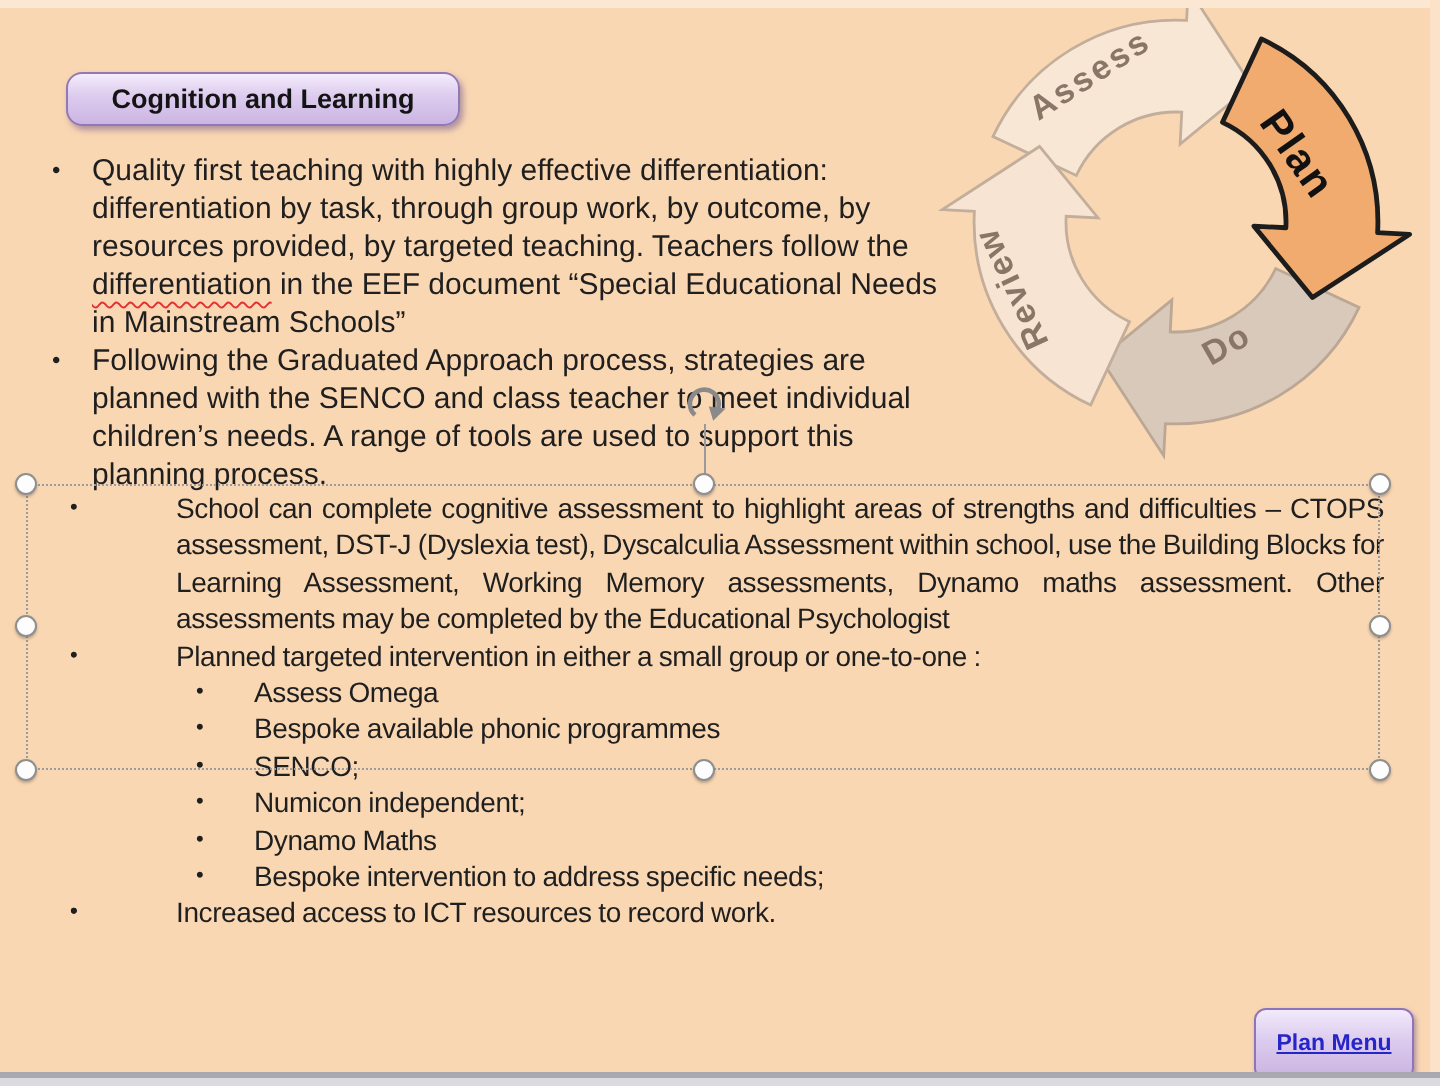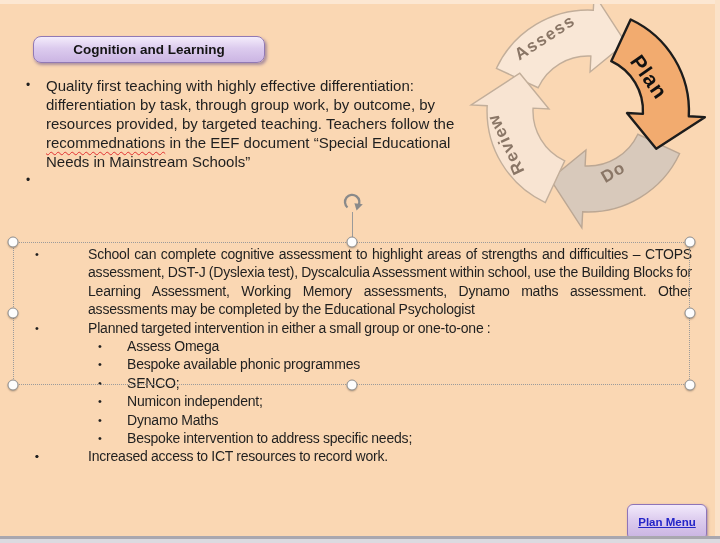--- a/index.html
+++ b/index.html
@@ -9,21 +9,21 @@
   .slide { position:absolute; left:0; top:0; width:720px; height:536px; background:#FAD7B3; overflow:hidden; }
   .edge-top { position:absolute; left:0; top:0; width:720px; height:4px; background:#FCE7D2; }
   .edge-right { position:absolute; right:0; top:0; width:5px; height:536px; background:#FBE2C8; }
   .shadow-band { position:absolute; left:0; top:536px; width:720px; height:3px; background:#A9A7AF; }
 
   
   .cycle-svg { position:absolute; left:440px; top:0; }
   .cycle-label { font-family:"Liberation Sans",sans-serif; font-weight:bold; }
 
   
-  .title-btn { position:absolute; left:33px; top:36px; width:232px; height:27px;
+  .title-btn { position:absolute; left:33px; top:36px; width:197px; height:27px;
     background:linear-gradient(#F4ECFB, #DCCBEE 45%, #CBB5E3);
     border:1.5px solid #9179B5; border-radius:8px;
     box-shadow:1.5px 2px 3px rgba(110,85,140,.55);
     display:flex; align-items:center; justify-content:center;
     font-weight:bold; font-size:13.5px; color:#141414; }
 
   
   .box1 { position:absolute; left:26px; top:76px; width:446px;
     font-size:15px; line-height:19px; color:#1f1f1f; }
   .box1 .li { position:relative; padding-left:20px; }
@@ -79,24 +79,25 @@
     <text class="cycle-label" transform="translate(71,142) rotate(-115)" text-anchor="middle" font-size="17" letter-spacing="1" fill="#8A7666">Review</text>
   </svg>
 
   <div class="title-btn">
     <span>Cognition and Learning</span>
   </div>
 
   <div class="box1">
     <div class="li">
       <span class="bul">•</span>
-      <span>Quality first teaching with highly effective differentiation: differentiation by task, through group work, by outcome, by resources provided, by targeted teaching. Teachers follow the </span><span class="misspelled">recommednations</span><span> in the EEF document “Special Educational Needs in Mainstream Schools”</span>
+      <span>Quality first teaching with highly effective differentiation: differentiation by task, through group work, by outcome, by resources provided, by targeted teaching. Teachers follow the </span><span class="misspelled">differentiation</span><span> in the EEF document “Special Educational Needs in Mainstream Schools”</span>
     </div>
     <div class="li">
       <span class="bul">•</span>
+      <span>Following the Graduated Approach process, strategies are planned with the SENCO and class teacher to meet individual children’s needs. A range of tools are used to support this planning process.</span>
     </div>
   </div>
 
   <div class="box2">
     <div class="l1 just">
       <span class="bul">•</span>
       <span>School can complete cognitive assessment to highlight areas of strengths and difficulties – CTOPS assessment, DST-J (Dyslexia test), Dyscalculia Assessment within school, use the Building Blocks for Learning Assessment, Working Memory assessments, Dynamo maths assessment. Other assessments may be completed by the Educational Psychologist</span>
     </div>
     <div class="l1">
       <span class="bul">•</span>

